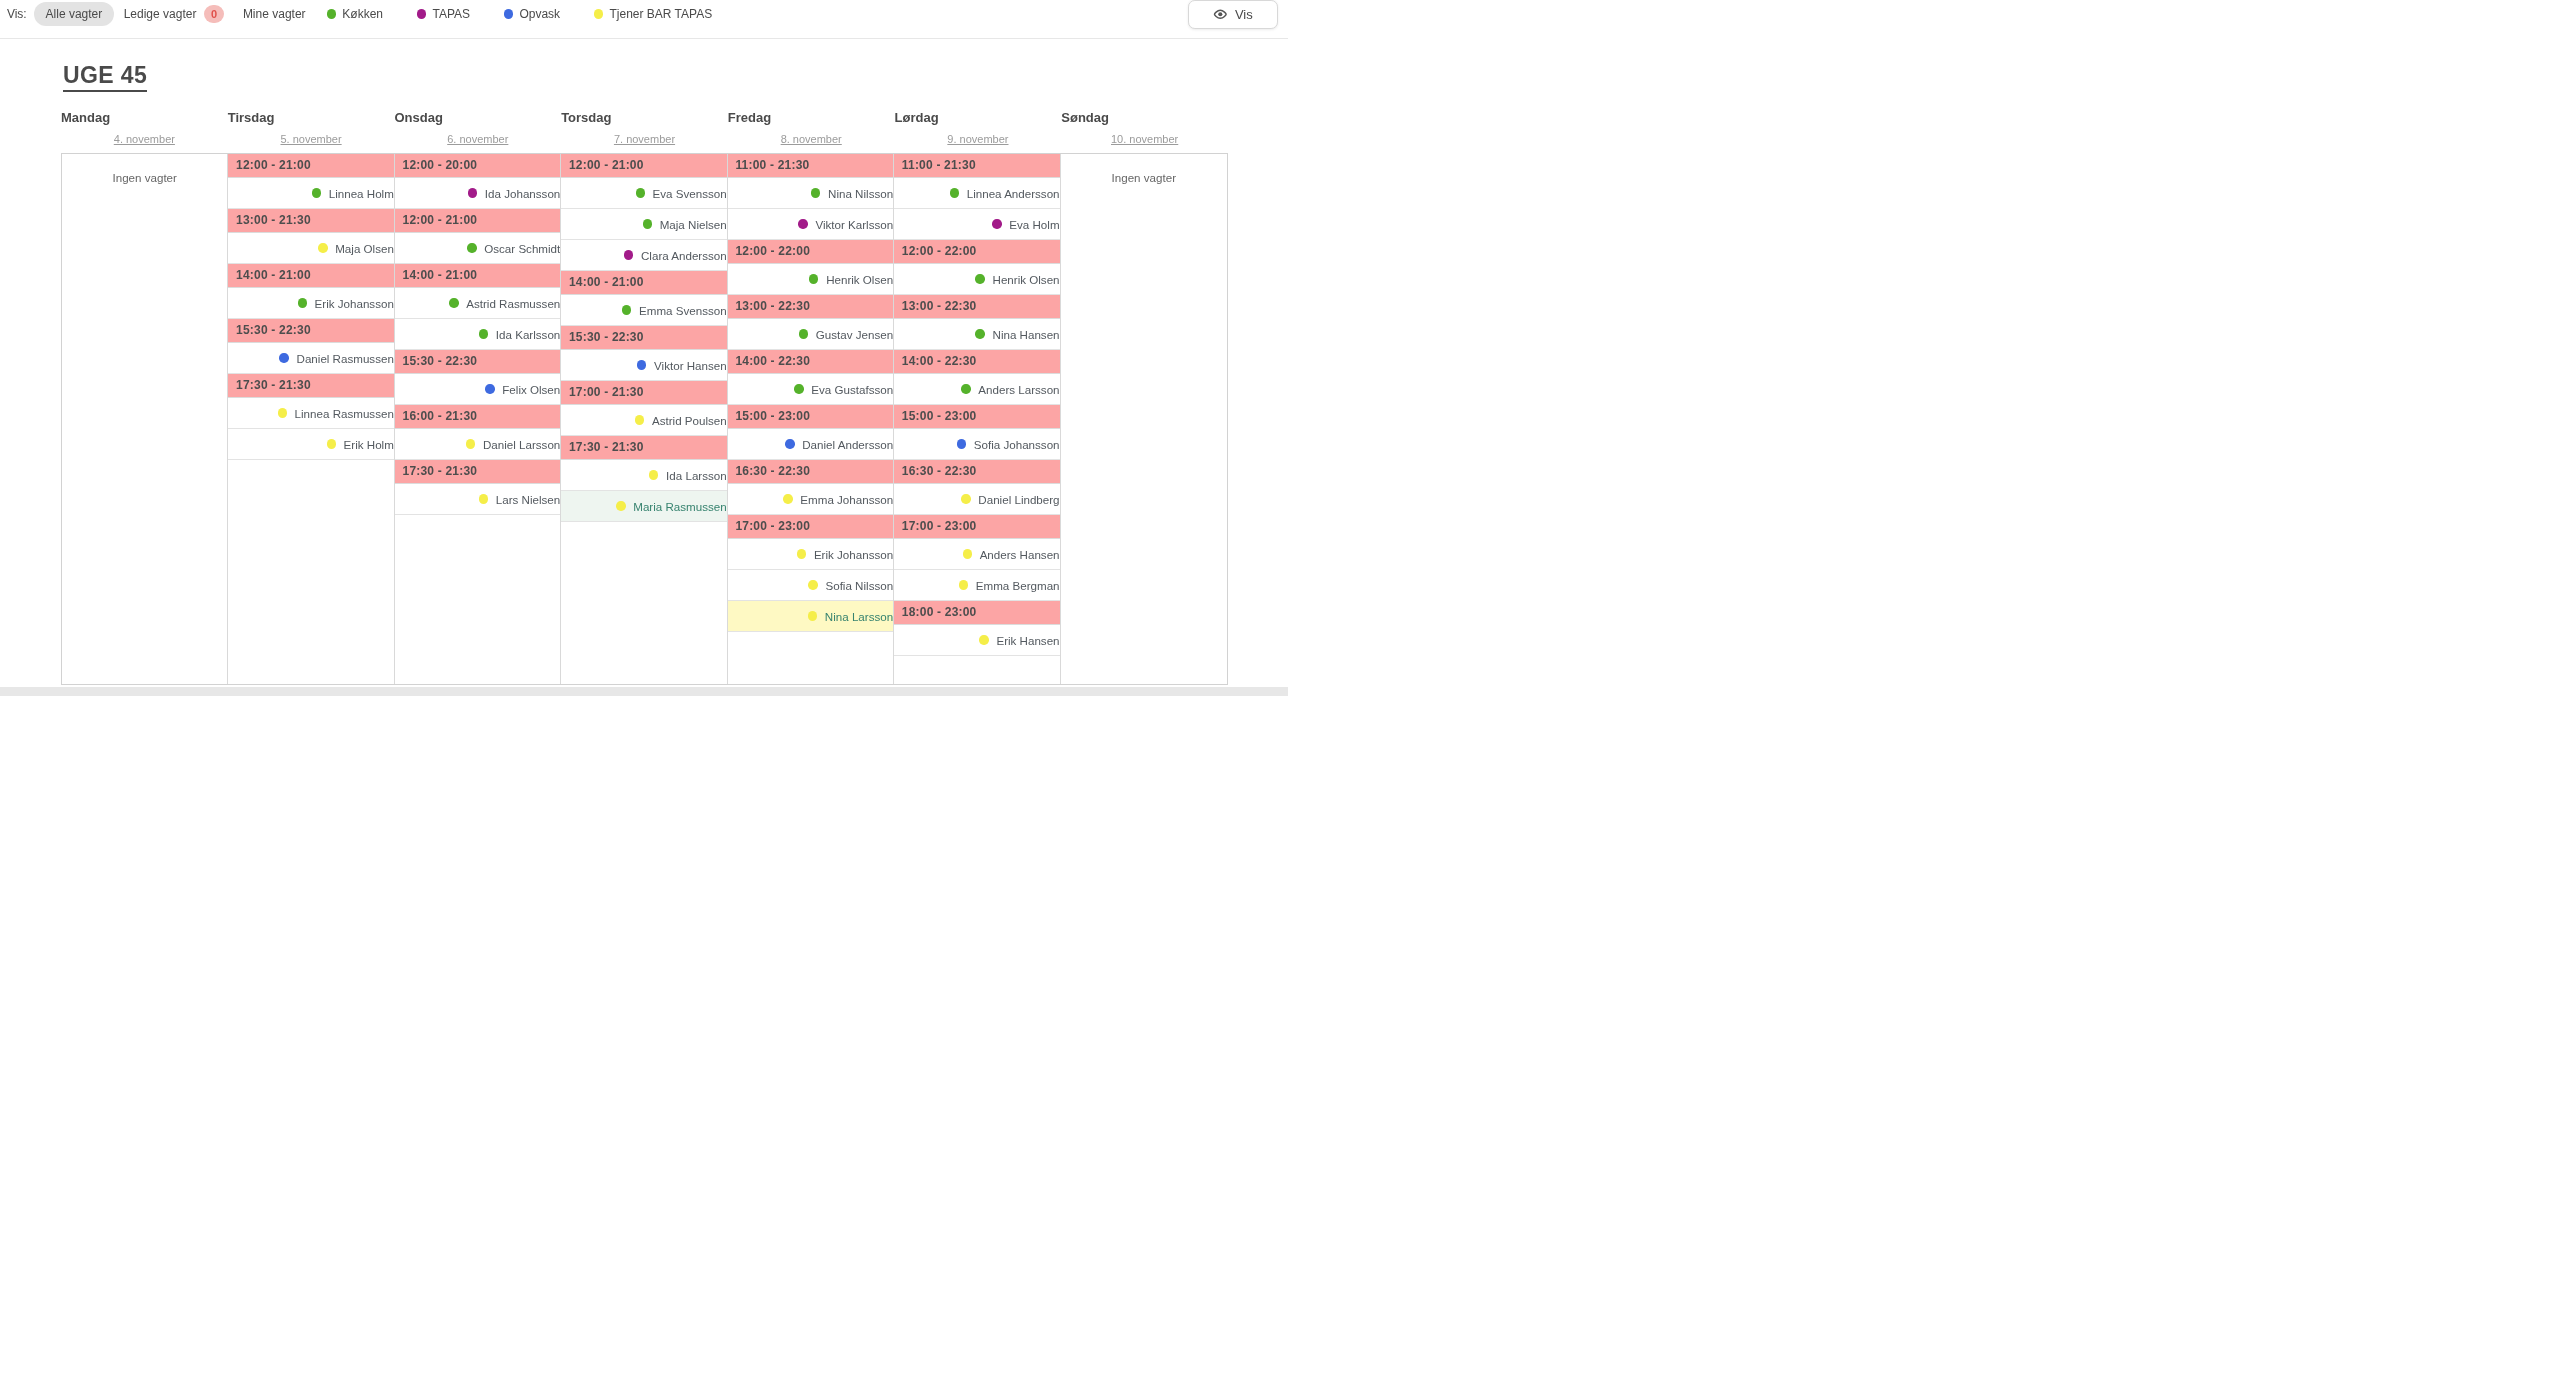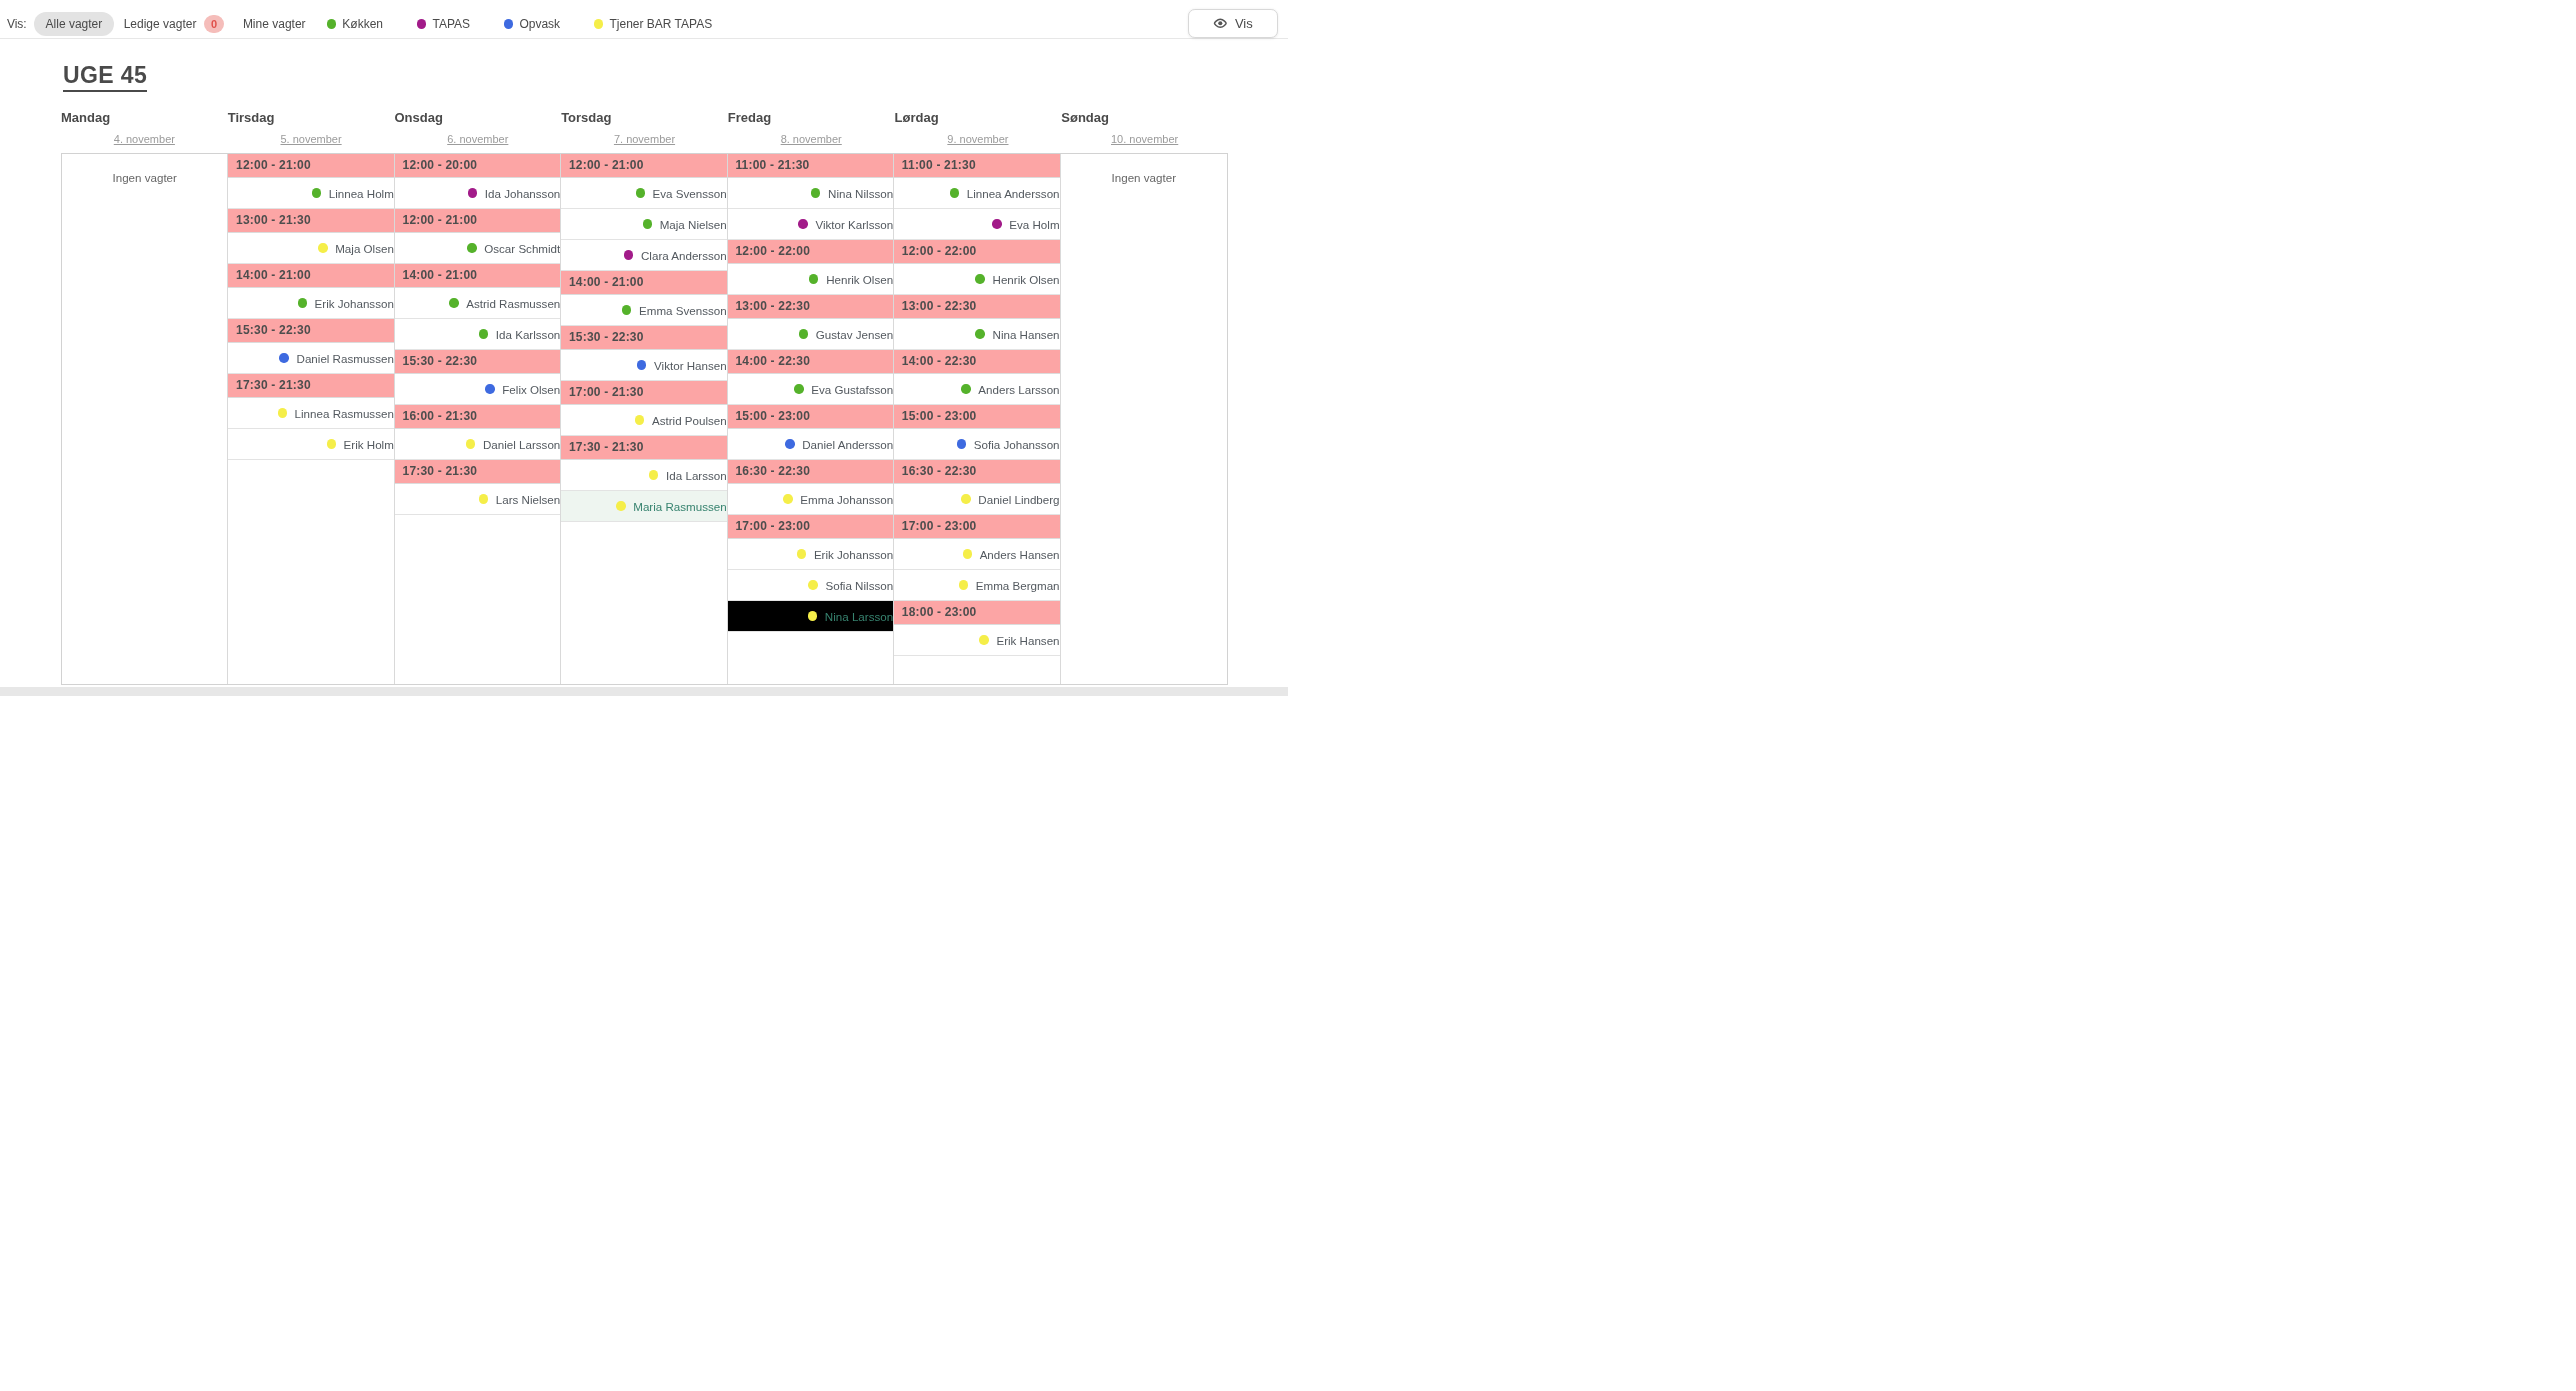--- a/index.html
+++ b/index.html
@@ -8,21 +8,21 @@
     background:#ffffff;
     font-family:"Liberation Sans","DejaVu Sans",sans-serif;
     color:#4a4a4a;
     overflow:hidden;
     position:relative;
   }
 
   
   .topbar{
     height:39px;
-    display:flex; align-items:flex-end; justify-content:space-between;
+    display:flex; align-items:flex-start; justify-content:space-between;
     padding:0 10.3px 0 6.9px;
     border-bottom:0.9px solid #e7e7e7;
     background:#fff;
   }
   .tb-left{ display:flex; align-items:center; font-size:12px; }
   .tb-label{ margin-right:6.9px; color:#4a4a4a; }
   #filters{ display:flex; align-items:center; }
   .filter-btn{
     background:none; border:none; font:inherit; color:#4a4a4a;
     padding:5.2px 9.4px; border-radius:12px; cursor:pointer;
@@ -312,21 +312,21 @@
         </div>
         <div class="cell-time">17:00 - 23:00</div>
         <div class="cell-shift">
           <span class="dot" style="background: rgb(245, 238, 73);"></span>
           <span class="emp">Erik Johansson</span>
         </div>
         <div class="cell-shift">
           <span class="dot" style="background: rgb(245, 238, 73);"></span>
           <span class="emp">Sofia Nilsson</span>
         </div>
-        <div class="cell-shift" style="background: #000000;">
+        <div class="cell-shift" style="background: #fef9c3;">
           <span class="dot" style="background: rgb(245, 238, 73);"></span>
           <span class="emp" style="color: rgb(55, 131, 111);">Nina Larsson</span>
         </div>
       </div>
       <div class="day-col">
         <div class="cell-time">11:00 - 21:30</div>
         <div class="cell-shift">
           <span class="dot" style="background: rgb(85, 178, 43);"></span>
           <span class="emp">Linnea Andersson</span>
         </div>

